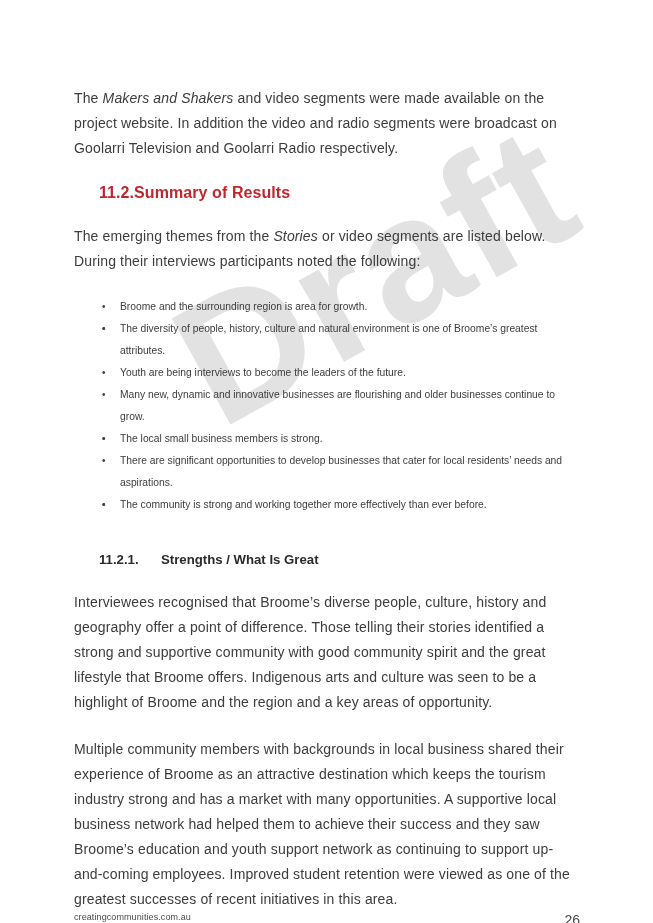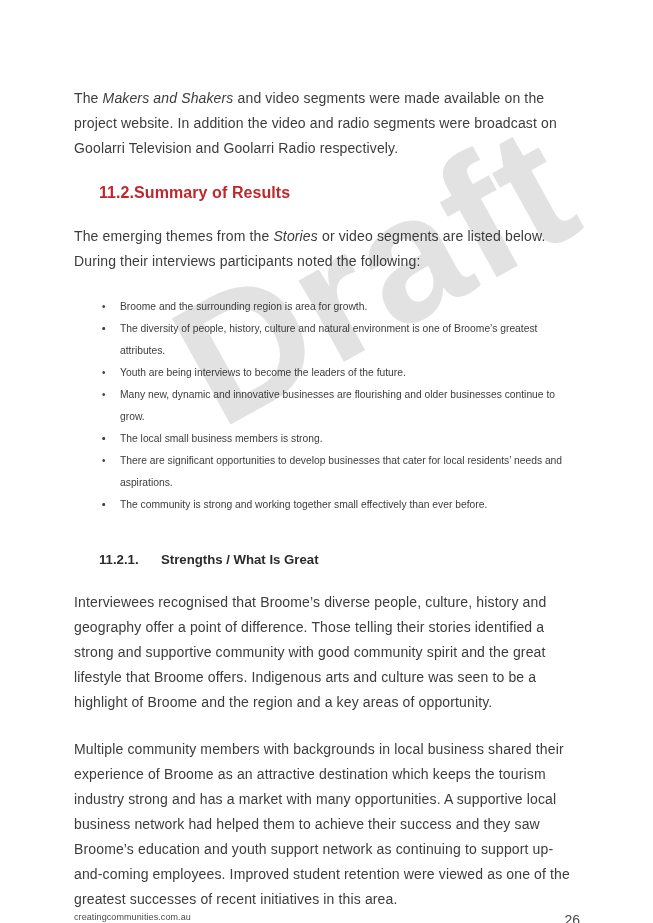--- a/index.html
+++ b/index.html
@@ -164,21 +164,21 @@
     <ul class="bullets">
       <li><span class="dot">•</span><span>Broome and the surrounding region is area for growth.</span></li>
       <li><span class="dot">•</span></li>
       <li><span class="dot">•</span><span>The diversity of people, history, culture and natural environment is one of Broome’s greatest attributes.</span></li>
       <li><span class="dot">•</span><span>Youth are being interviews to become the leaders of the future.</span></li>
       <li><span class="dot">•</span><span>Many new, dynamic and innovative businesses are flourishing and older businesses continue to grow.</span></li>
       <li><span class="dot">•</span></li>
       <li><span class="dot">•</span><span>The local small business members is strong.</span></li>
       <li><span class="dot">•</span><span>There are significant opportunities to develop businesses that cater for local residents’ needs and aspirations.</span></li>
       <li><span class="dot">•</span></li>
-      <li><span class="dot">•</span><span>The community is strong and working together small effectively than ever before.</span></li>
+      <li><span class="dot">•</span><span>The community is strong and working together more effectively than ever before.</span></li>
     </ul>
 
     <div class="spacer-md"></div>
     <div class="spacer-sm"></div>
 
     <h3 class="h3">
         <span class="num">11.2.1.</span>
         <span>Strengths / What Is Great</span>
       </h3>
 

